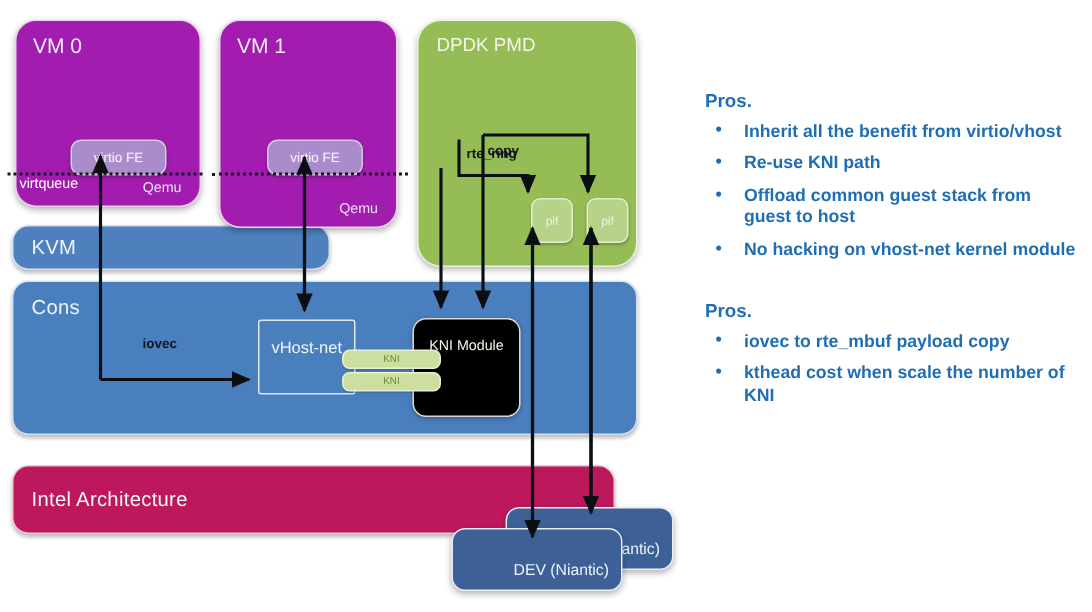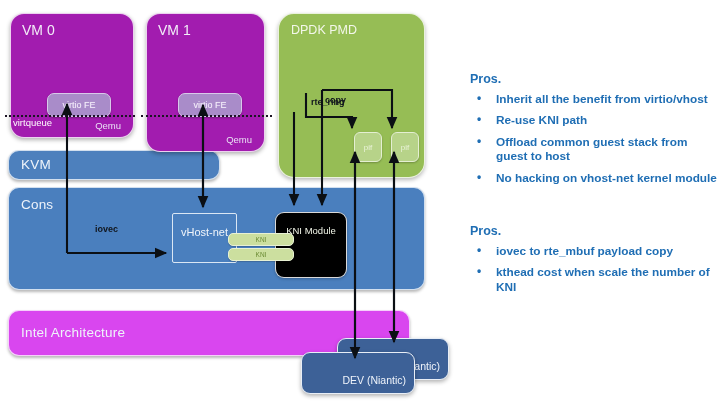--- a/index.html
+++ b/index.html
@@ -28,21 +28,21 @@
   }
 
   
   .band {
     border-radius: 11px;
     box-shadow: 0 2px 3px rgba(0,0,0,0.28);
     border: 1px solid rgba(255,255,255,0.75);
   }
   .band-kvm   { background: #4d80bd; }
   .band-linux { background: #4a7fbe; }
-  .band-ia    { background: #d946ef; }
+  .band-ia    { background: #be185d; }
 
   .band-label {
     position: absolute;
     left: 12px;
     font-size: 13.5px;
     color: #eef3fa;
     letter-spacing: .2px;
   }
 
   
@@ -194,21 +194,21 @@
     position: absolute;
     left: 470px;
     top: 56px;
     width: 252px;
     color: #1f6eb4;
   }
   .notes-head {
     font-size: 12.5px;
     font-weight: bold;
     color: #1f6eb4;
-    margin: 16px 0 6px 0;
+    margin: 4px 0 6px 0;
   }
   .notes-list { margin: 0 0 0 0; padding: 0; list-style: none; }
   .notes-list li {
     position: relative;
     padding-left: 26px;
     margin-bottom: 7px;
     font-size: 11.8px;
     font-weight: bold;
     line-height: 1.22;
     color: #1f6eb4;

